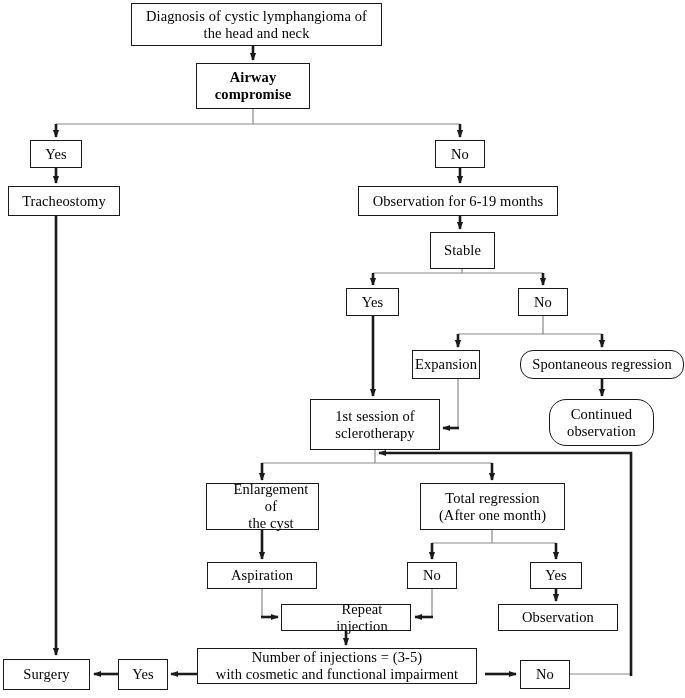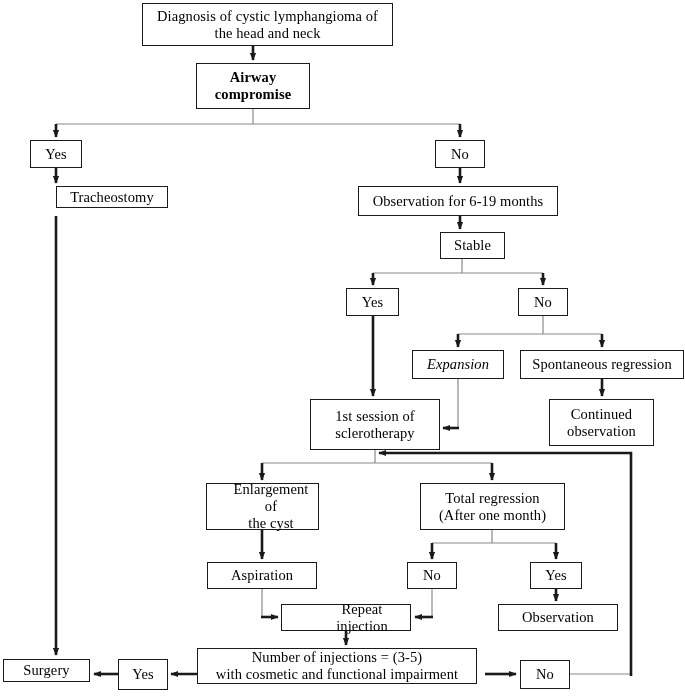--- a/index.html
+++ b/index.html
@@ -143,57 +143,57 @@
     </g>
 
     <g stroke="#8a8a8a" fill="none" stroke-width="1.2">
       <path d="M570,674 L631,674"></path>
     </g>
     <g stroke="#1a1a1a" fill="none" stroke-width="2.6">
       <path d="M631,676 L631,453 L379,453" marker-end="url(#arrowThick)"></path>
     </g>
   </svg>
 
-  <div class="node" style="left:131px;top:3px;width:251px;height:43px;margin-left:11px;">
+  <div class="node" style="left:131px;top:3px;width:251px;height:43px;">
     <span class="label">Diagnosis of cystic lymphangioma of<br>the head and neck</span>
   </div>
   <div class="node" style="left:196px;top:63px;width:114px;height:46px;font-weight:bold;">
     <span class="label">Airway<br>compromise</span>
   </div>
   <div class="node" style="left:30px;top:140px;width:52px;height:28px;">
     <span class="label">Yes</span>
   </div>
   <div class="node" style="left:435px;top:140px;width:50px;height:28px;">
     <span class="label">No</span>
   </div>
-  <div class="node" style="left:8px;top:186px;width:112px;height:22px;margin-left:48px;">
+  <div class="node" style="left:8px;top:186px;width:112px;height:30px;">
     <span class="label">Tracheostomy</span>
   </div>
   <div class="node" style="left:358px;top:186px;width:200px;height:30px;">
     <span class="label">Observation for 6-19 months</span>
   </div>
-  <div class="node" style="left:430px;top:232px;width:65px;height:27px;margin-left:10px;">
+  <div class="node" style="left:430px;top:232px;width:65px;height:37px;">
     <span class="label">Stable</span>
   </div>
   <div class="node" style="left:346px;top:288px;width:53px;height:28px;">
     <span class="label">Yes</span>
   </div>
   <div class="node" style="left:518px;top:288px;width:50px;height:28px;">
     <span class="label">No</span>
   </div>
-  <div class="node" style="left:412px;top:350px;width:92px;height:29px;font-style:italic;">
+  <div class="node" style="left:412px;top:350px;width:68px;height:29px;">
     <span class="label">Expansion</span>
   </div>
-  <div class="node" style="left:520px;top:350px;width:164px;height:29px;">
+  <div class="node" style="left:520px;top:350px;width:164px;height:29px;border-radius:13px;">
     <span class="label">Spontaneous regression</span>
   </div>
   <div class="node" style="left:310px;top:399px;width:130px;height:51px;justify-content:center;">
     <span class="label">1st session of<br>sclerotherapy</span>
   </div>
-  <div class="node" style="left:549px;top:399px;width:105px;height:47px;">
+  <div class="node" style="left:549px;top:399px;width:105px;height:47px;border-radius:17px;">
     <span class="label">Continued<br>observation</span>
   </div>
   <div class="node" style="left:206px;top:483px;width:113px;height:47px;padding-left:17px;">
     <span class="label">Enlargement of<br>the cyst</span>
   </div>
   <div class="node" style="left:420px;top:483px;width:145px;height:47px;">
     <span class="label">Total regression<br>(After one month)</span>
   </div>
   <div class="node" style="left:207px;top:562px;width:110px;height:27px;">
     <span class="label">Aspiration</span>
@@ -203,21 +203,21 @@
   </div>
   <div class="node" style="left:530px;top:562px;width:52px;height:27px;">
     <span class="label">Yes</span>
   </div>
   <div class="node" style="left:281px;top:604px;width:130px;height:27px;padding-left:32px;">
     <span class="label">Repeat injection</span>
   </div>
   <div class="node" style="left:498px;top:604px;width:120px;height:27px;">
     <span class="label">Observation</span>
   </div>
-  <div class="node" style="left:3px;top:659px;width:87px;height:23px;">
+  <div class="node" style="left:3px;top:659px;width:87px;height:31px;">
     <span class="label">Surgery</span>
   </div>
   <div class="node" style="left:118px;top:659px;width:50px;height:31px;">
     <span class="label">Yes</span>
   </div>
   <div class="node" style="left:197px;top:648px;width:280px;height:36px;">
     <span class="label">Number of injections = (3-5)<br>with cosmetic and functional impairment</span>
   </div>
   <div class="node" style="left:520px;top:660px;width:50px;height:29px;">
     <span class="label">No</span>

